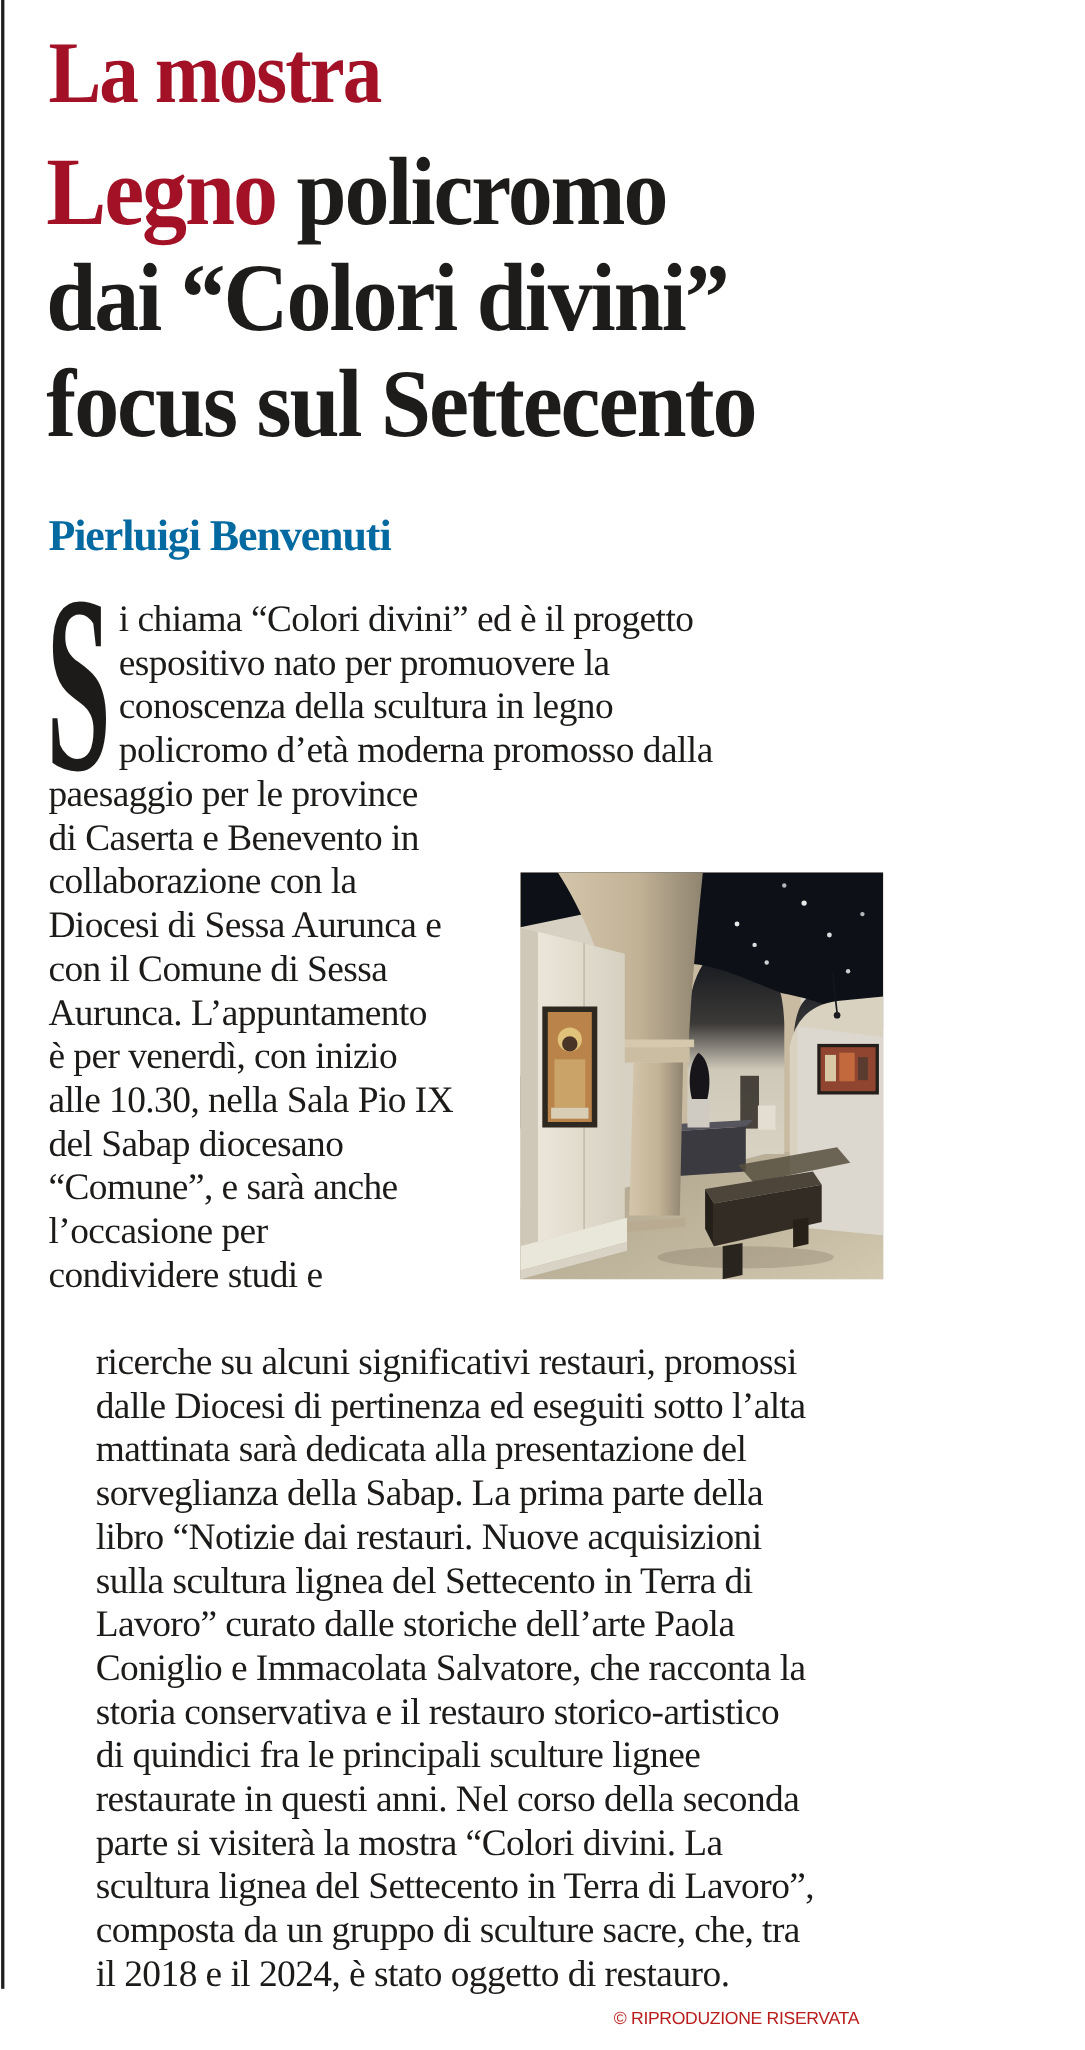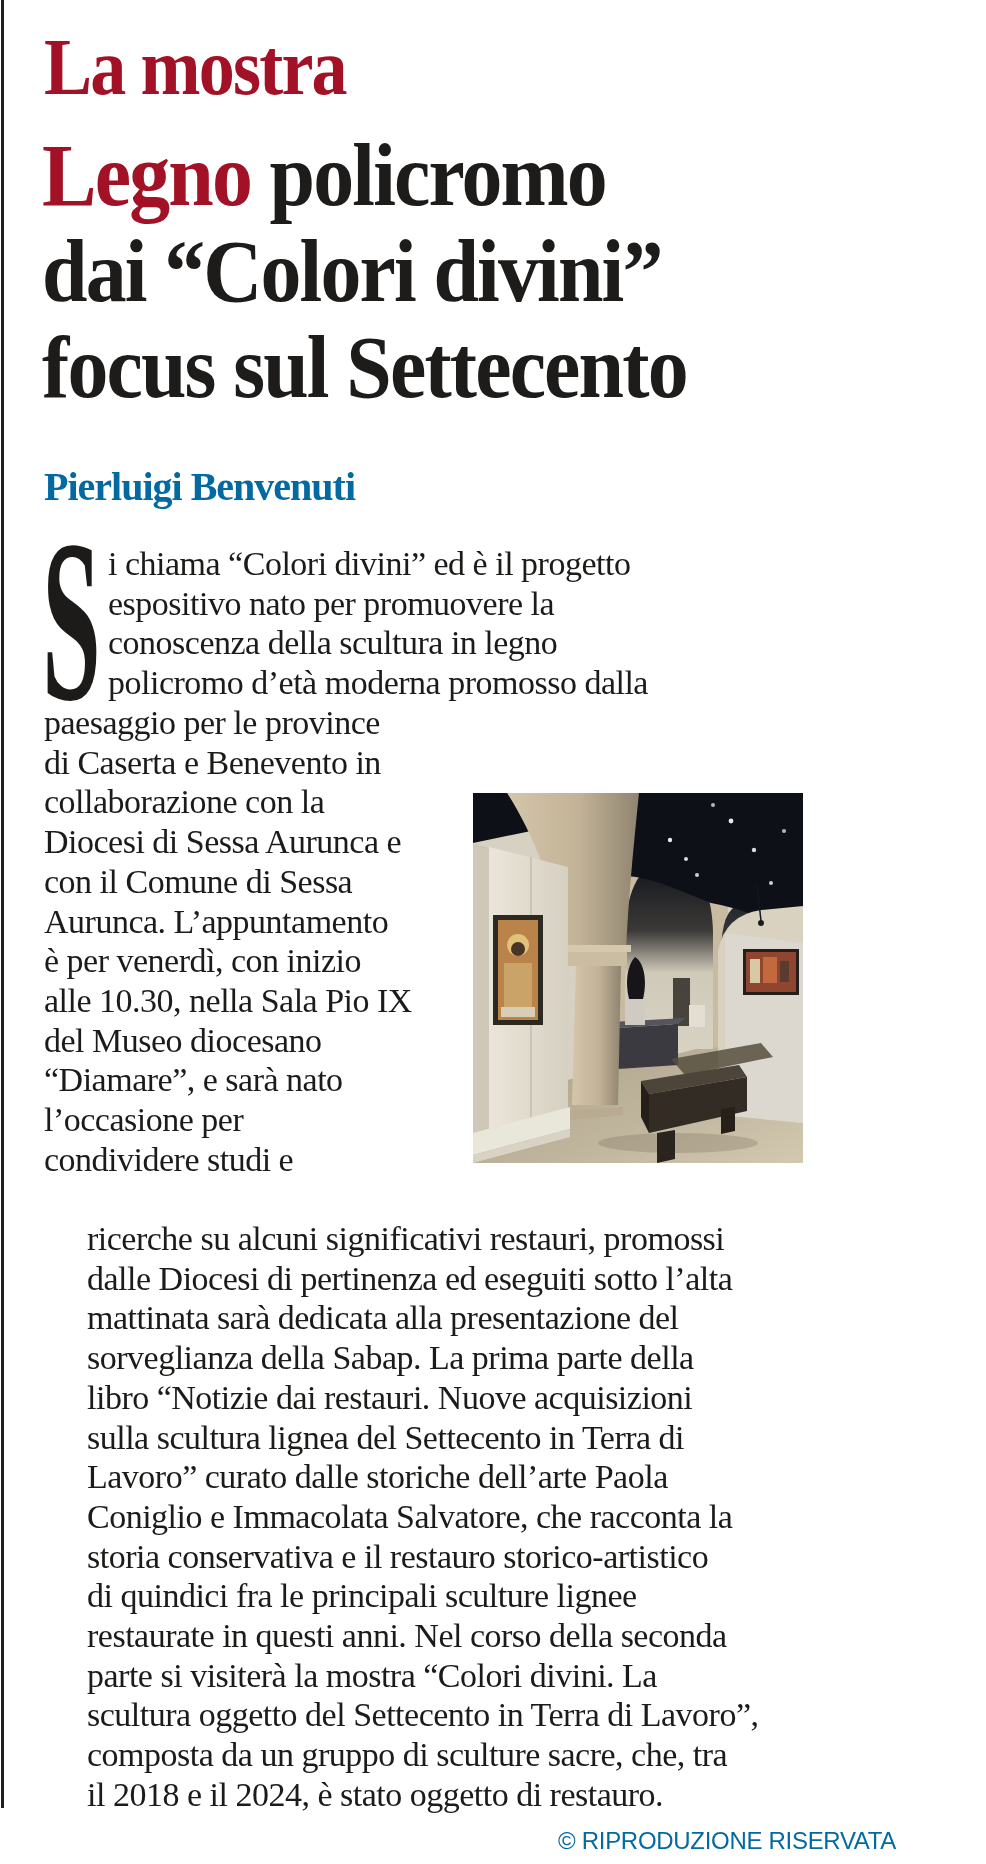--- a/index.html
+++ b/index.html
@@ -30,22 +30,22 @@
   .bodyblock{position:absolute;font-size:34px;line-height:39.7px;letter-spacing:-0.5px;color:#1c1b19;}
   .bodyblock .line{white-space:nowrap;font-family:Liberation Serif, serif;}
   .block-open{left:108px;top:544px;}
   .block-col{left:44px;top:703px;}
   .block-bot{left:44px;top:1219px;margin-left:43px;}
   .photo{
     position:absolute;left:473px;top:793px;width:330px;height:370px;
     background:#c9bfa9;overflow:hidden;
   }
   .copyright{
-    position:absolute;left:558px;top:1827px;font-size:24px;
-    font-family:"Liberation Sans", sans-serif;color:#0369a1;letter-spacing:-0.3px;
+    position:absolute;left:558px;top:1827px;font-size:16px;
+    font-family:"Liberation Sans", sans-serif;color:#b91c1c;letter-spacing:-0.3px;
     white-space:nowrap;
   }
 </style>
 </head>
 <body>
 
 <div class="rule-left"></div>
 
 <div class="kicker">La mostra</div>
 
@@ -68,40 +68,40 @@
 
 <div class="bodyblock block-col">
   <div class="line">paesaggio per le province</div>
   <div class="line">di Caserta e Benevento in</div>
   <div class="line">collaborazione con la</div>
   <div class="line">Diocesi di Sessa Aurunca e</div>
   <div class="line">con il Comune di Sessa</div>
   <div class="line">Aurunca. L’appuntamento</div>
   <div class="line">è per venerdì, con inizio</div>
   <div class="line">alle 10.30, nella Sala Pio IX</div>
-  <div class="line">del Museo diocesano</div>
-  <div class="line">“Diamare”, e sarà nato</div>
+  <div class="line">del Sabap diocesano</div>
+  <div class="line">“Comune”, e sarà anche</div>
   <div class="line">l’occasione per</div>
   <div class="line">condividere studi e</div>
 </div>
 
 <div class="bodyblock block-bot">
   <div class="line">ricerche su alcuni significativi restauri, promossi</div>
   <div class="line">dalle Diocesi di pertinenza ed eseguiti sotto l’alta</div>
   <div class="line">mattinata sarà dedicata alla presentazione del</div>
   <div class="line">sorveglianza della Sabap. La prima parte della</div>
   <div class="line">libro “Notizie dai restauri. Nuove acquisizioni</div>
   <div class="line">sulla scultura lignea del Settecento in Terra di</div>
   <div class="line">Lavoro” curato dalle storiche dell’arte Paola</div>
   <div class="line">Coniglio e Immacolata Salvatore, che racconta la</div>
   <div class="line">storia conservativa e il restauro storico-artistico</div>
   <div class="line">di quindici fra le principali sculture lignee</div>
   <div class="line">restaurate in questi anni. Nel corso della seconda</div>
   <div class="line">parte si visiterà la mostra “Colori divini. La</div>
-  <div class="line">scultura oggetto del Settecento in Terra di Lavoro”,</div>
+  <div class="line">scultura lignea del Settecento in Terra di Lavoro”,</div>
   <div class="line">composta da un gruppo di sculture sacre, che, tra</div>
   <div class="line">il 2018 e il 2024, è stato oggetto di restauro.</div>
 </div>
 
 <div class="photo">
   <svg width="330" height="370" viewBox="0 0 330 370" xmlns="http://www.w3.org/2000/svg">
     <defs>
       <linearGradient id="g-floor" x1="0" y1="0" x2="1" y2="1">
         <stop offset="0" stop-color="#a89d86"></stop>
         <stop offset="0.6" stop-color="#bfb49c"></stop>

